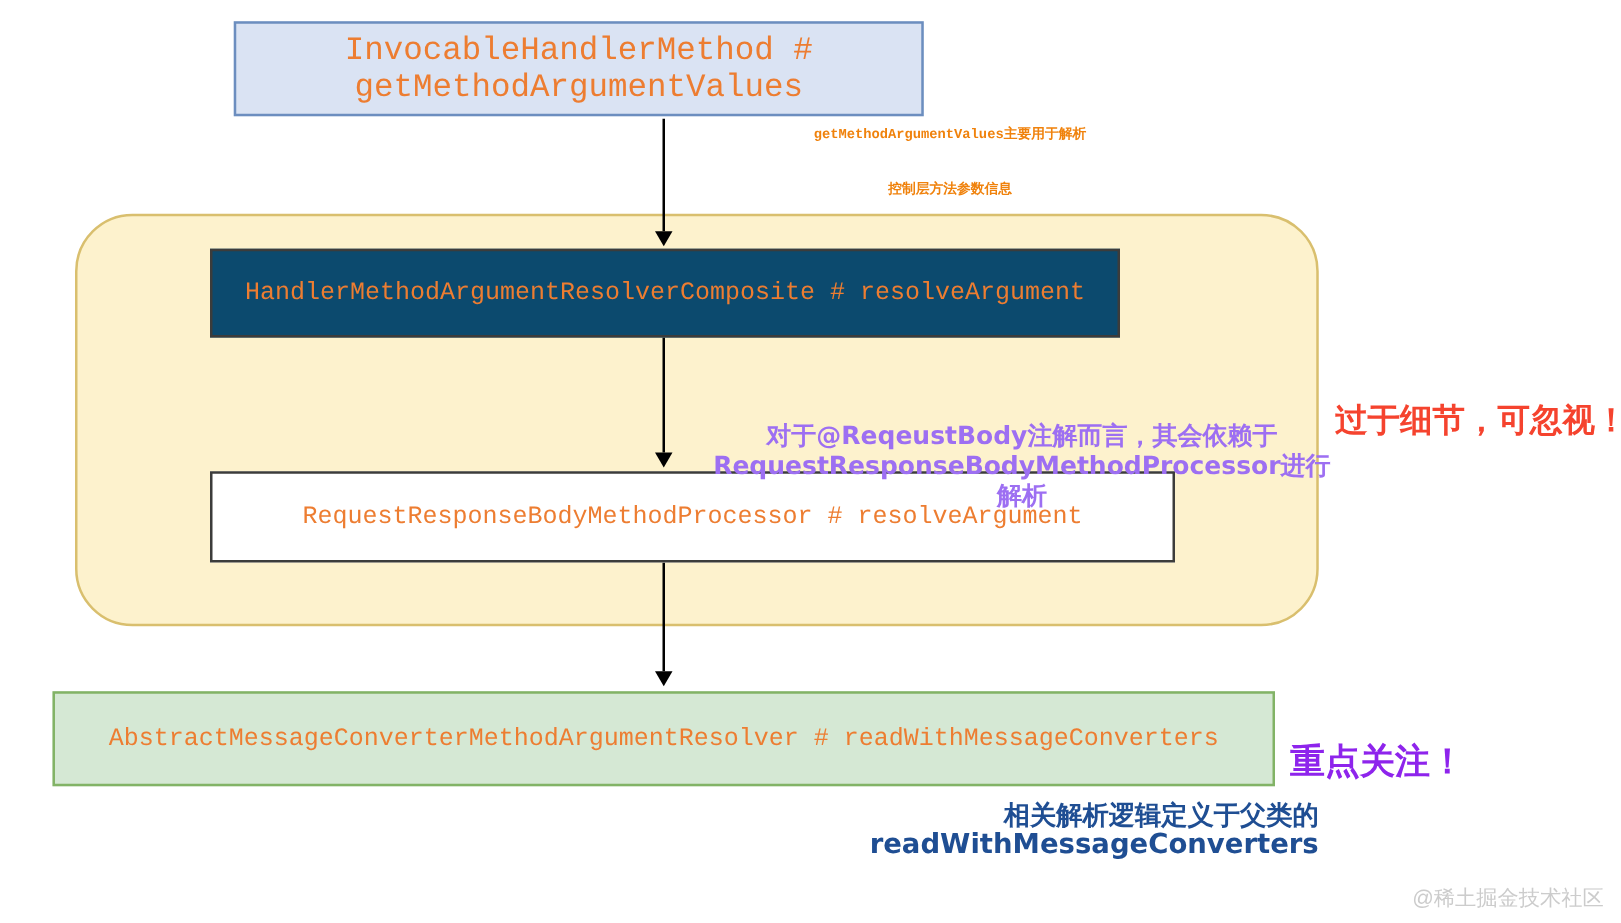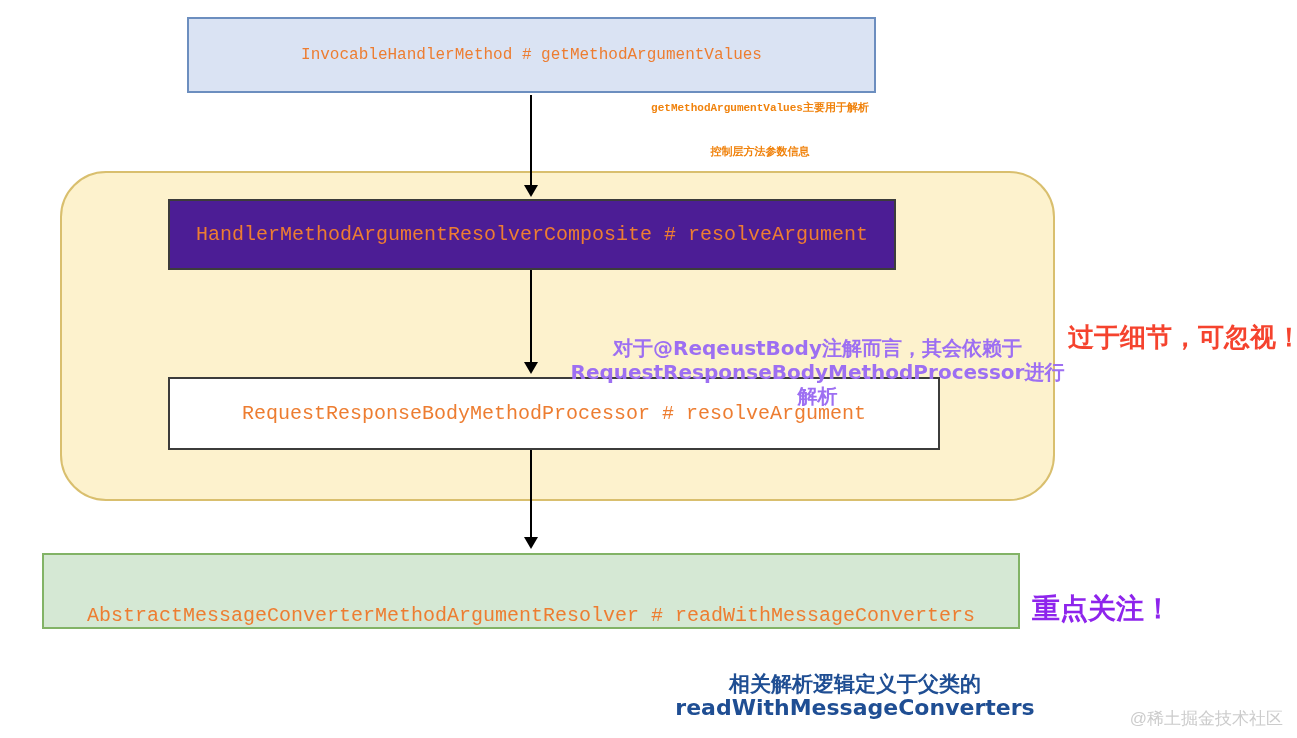--- a/index.html
+++ b/index.html
@@ -22,52 +22,51 @@
     box-sizing: border-box;
     display: flex;
     align-items: center;
     justify-content: center;
     text-align: center;
     font-family: "Liberation Mono", "DejaVu Sans Mono", monospace;
     color: var(--method-text);
     z-index: 3;
   }
   .node-top {
-    left: 187px; top: 17px; width: 689px; height: 76px;
+    left: 187px; top: 17px; width: 552px; height: 76px;
     background: var(--top-box-fill);
     border: 2px solid var(--top-box-border);
-    font-size: 16px;
+    font-size: 26px;
   }
   .group-yellow {
     position: absolute;
     left: 60px; top: 171px; width: 995px; height: 330px;
     box-sizing: border-box;
     background: var(--yellow-group-fill);
     border: 2px solid var(--yellow-group-border);
     border-radius: 46px;
     z-index: 1;
   }
   .node-inner-1 {
     left: 168px; top: 199px; width: 728px; height: 71px;
-    background: #4c1d95;
+    background: #0c4a6e;
     border: 2px solid var(--inner-box-border);
     font-size: 20px;
   }
   .node-inner-2 {
     left: 168px; top: 377px; width: 772px; height: 73px;
     background: #ffffff;
     border: 2px solid var(--inner-box-border);
     font-size: 20px;
   }
   .node-green {
     left: 42px; top: 553px; width: 978px; height: 76px;
     background: var(--green-box-fill);
     border: 2px solid var(--green-box-border);
     font-size: 20px;
-    align-items: flex-end;
   }
 
   
   .arrow {
     position: absolute;
     width: 16px;
     left: 523px;
     display: flex;
     flex-direction: column;
     align-items: center;
@@ -122,22 +121,22 @@
   .note-focus {
     left: 1032px; top: 592px; width: 220px;
     color: var(--purple-highlight-text);
     font-family: "DejaVu Sans", sans-serif;
     font-size: 28px;
     line-height: 34px;
     white-space: nowrap;
   }
 
   .note-blue {
-    left: 655px; top: 672px; width: 400px;
-    text-align: center;
+    left: 655px; top: 640px; width: 400px;
+    text-align: right;
     color: var(--blue-note-text);
     font-family: "DejaVu Sans", sans-serif;
     font-size: 21px;
     line-height: 24px;
   }
   .note-blue .line2 { font-size: 22px; }
 
   .watermark {
     position: absolute;
     right: 14px; bottom: 8px;

